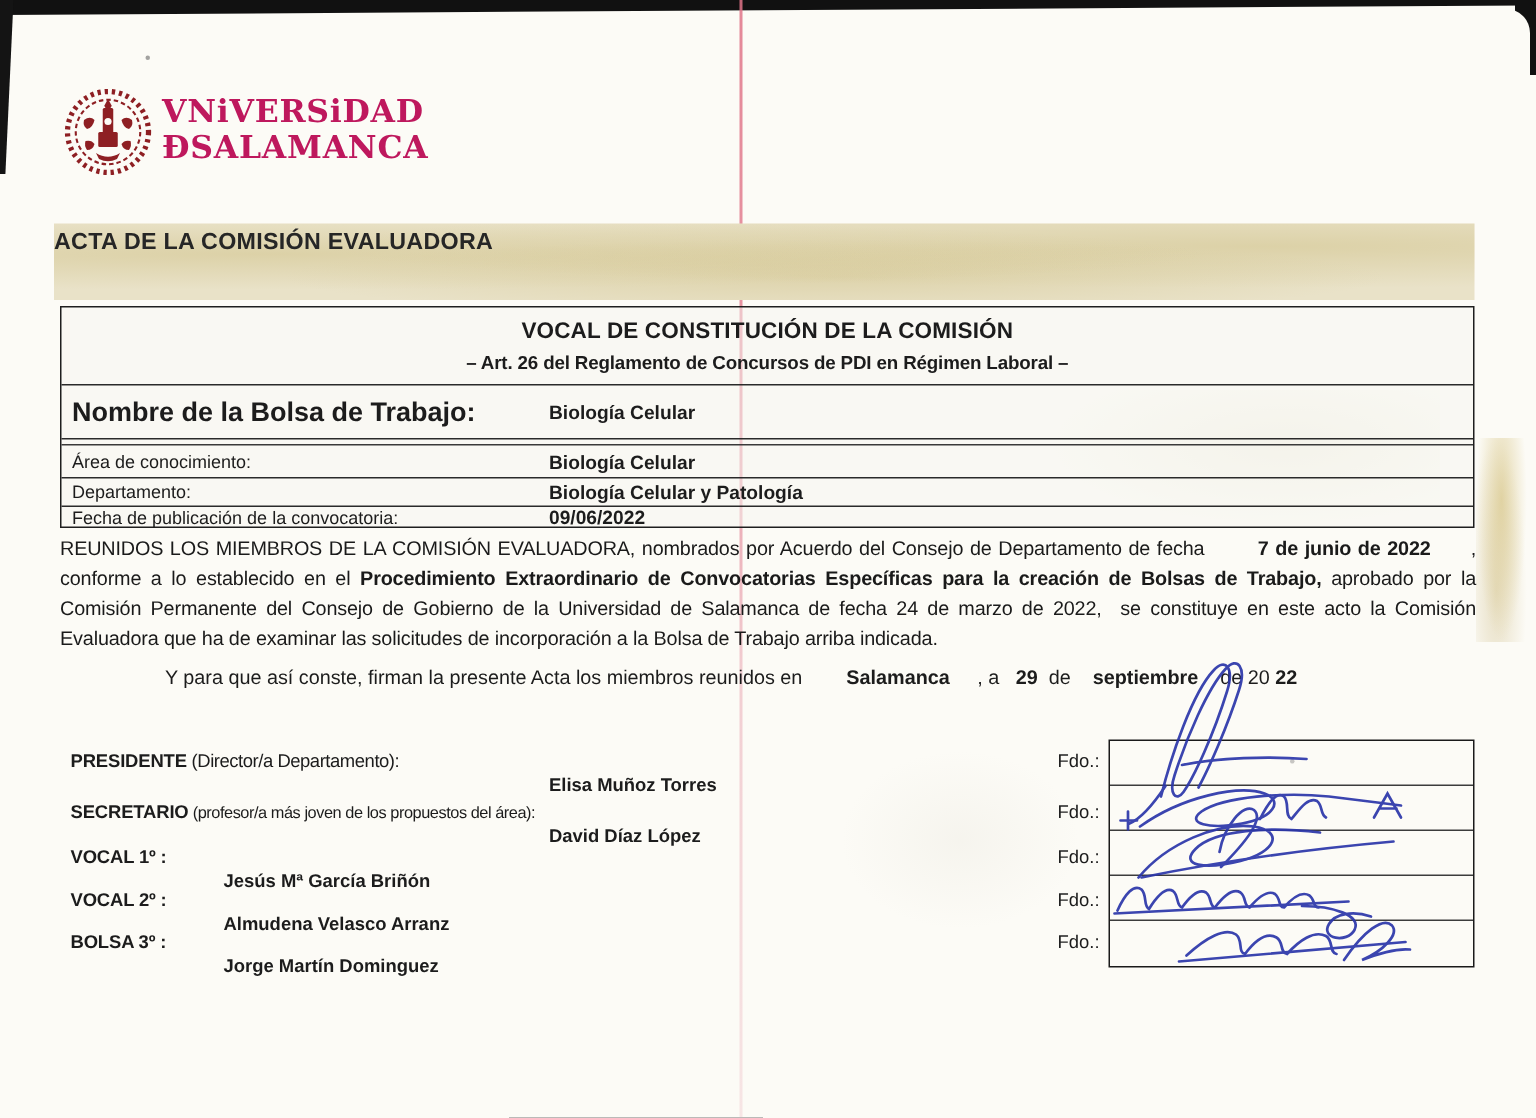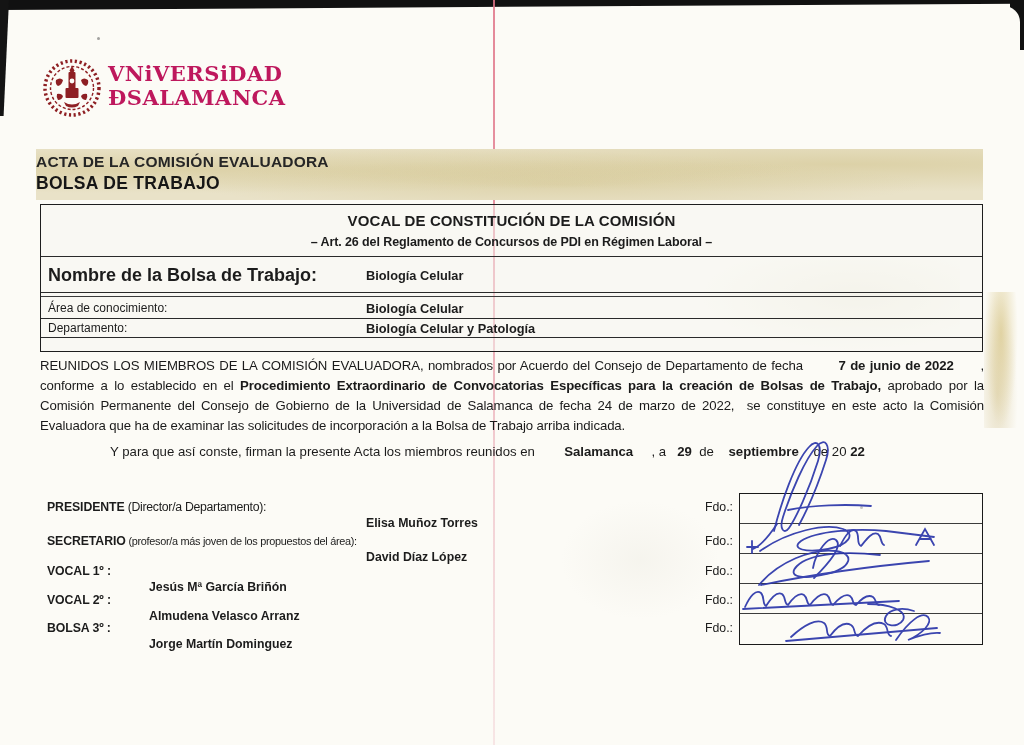--- a/index.html
+++ b/index.html
@@ -134,40 +134,43 @@
       </g>
     </svg>
     <div class="wordmark">
       <div>VNiVERSiDAD</div>
       <div>ÐSALAMANCA</div>
     </div>
   </div>
 
   <div class="abs banner">
     <div class="banner-l1">ACTA DE LA COMISIÓN EVALUADORA</div>
-    <div class="banner-l2">BOLSA DE TRABAJO</div>
   </div>
 
   <div class="abs acta-table">
     <div class="tbl-head">
       <div class="tbl-title">VOCAL DE CONSTITUCIÓN DE LA COMISIÓN</div>
       <div class="tbl-subtitle">– Art. 26 del Reglamento de Concursos de PDI en Régimen Laboral –</div>
     </div>
     <div class="trow trow1">
       <span class="lbl">Nombre de la Bolsa de Trabajo:</span>
       <span class="val">Biología Celular</span>
     </div>
     <div class="trow trow-gap"></div>
     <div class="trow trow2">
       <span class="lbl">Área de conocimiento:</span>
       <span class="val">Biología Celular</span>
     </div>
     <div class="trow trow3">
       <span class="lbl">Departamento:</span>
       <span class="val">Biología Celular y Patología</span>
+    </div>
+    <div class="trow trow4">
+      <span class="lbl">Fecha de publicación de la convocatoria:</span>
+      <span class="val">09/06/2022</span>
     </div>
   </div>
 
   <div class="abs body-par"><span>REUNIDOS LOS MIEMBROS DE LA COMISIÓN EVALUADORA, nombrados por Acuerdo del Consejo de Departamento de fecha &nbsp;&nbsp;&nbsp;&nbsp;&nbsp;&nbsp;&nbsp;</span><span class="b">7 de junio de 2022</span><span>&nbsp;&nbsp;&nbsp;&nbsp;&nbsp; , conforme a lo establecido en el </span><span class="b">Procedimiento Extraordinario de Convocatorias Específicas para la creación de Bolsas de Trabajo,</span><span> aprobado por la Comisión Permanente del Consejo de Gobierno de la Universidad de Salamanca de fecha 24 de marzo de 2022, &nbsp;se constituye en este acto la Comisión Evaluadora que ha de examinar las solicitudes de incorporación a la Bolsa de Trabajo arriba indicada.</span></div>
 
   <div class="abs closing"><span>Y para que así conste, firman la presente Acta los miembros reunidos en &nbsp;&nbsp;&nbsp;&nbsp;&nbsp;&nbsp;&nbsp;</span><span class="b">Salamanca</span><span> &nbsp;&nbsp;&nbsp;&nbsp;, a &nbsp;&nbsp;</span><span class="b">29</span><span> &nbsp;de &nbsp;&nbsp;&nbsp;</span><span class="b">septiembre</span><span> &nbsp;&nbsp;&nbsp;de 20 </span><span class="b">22</span></div>
 
   <div class="abs sigrow r-pres">
     <span class="role"><span class="rt">PRESIDENTE</span><span class="rn"> (Director/a Departamento):</span></span>
     <span class="name">Elisa Muñoz Torres</span>

